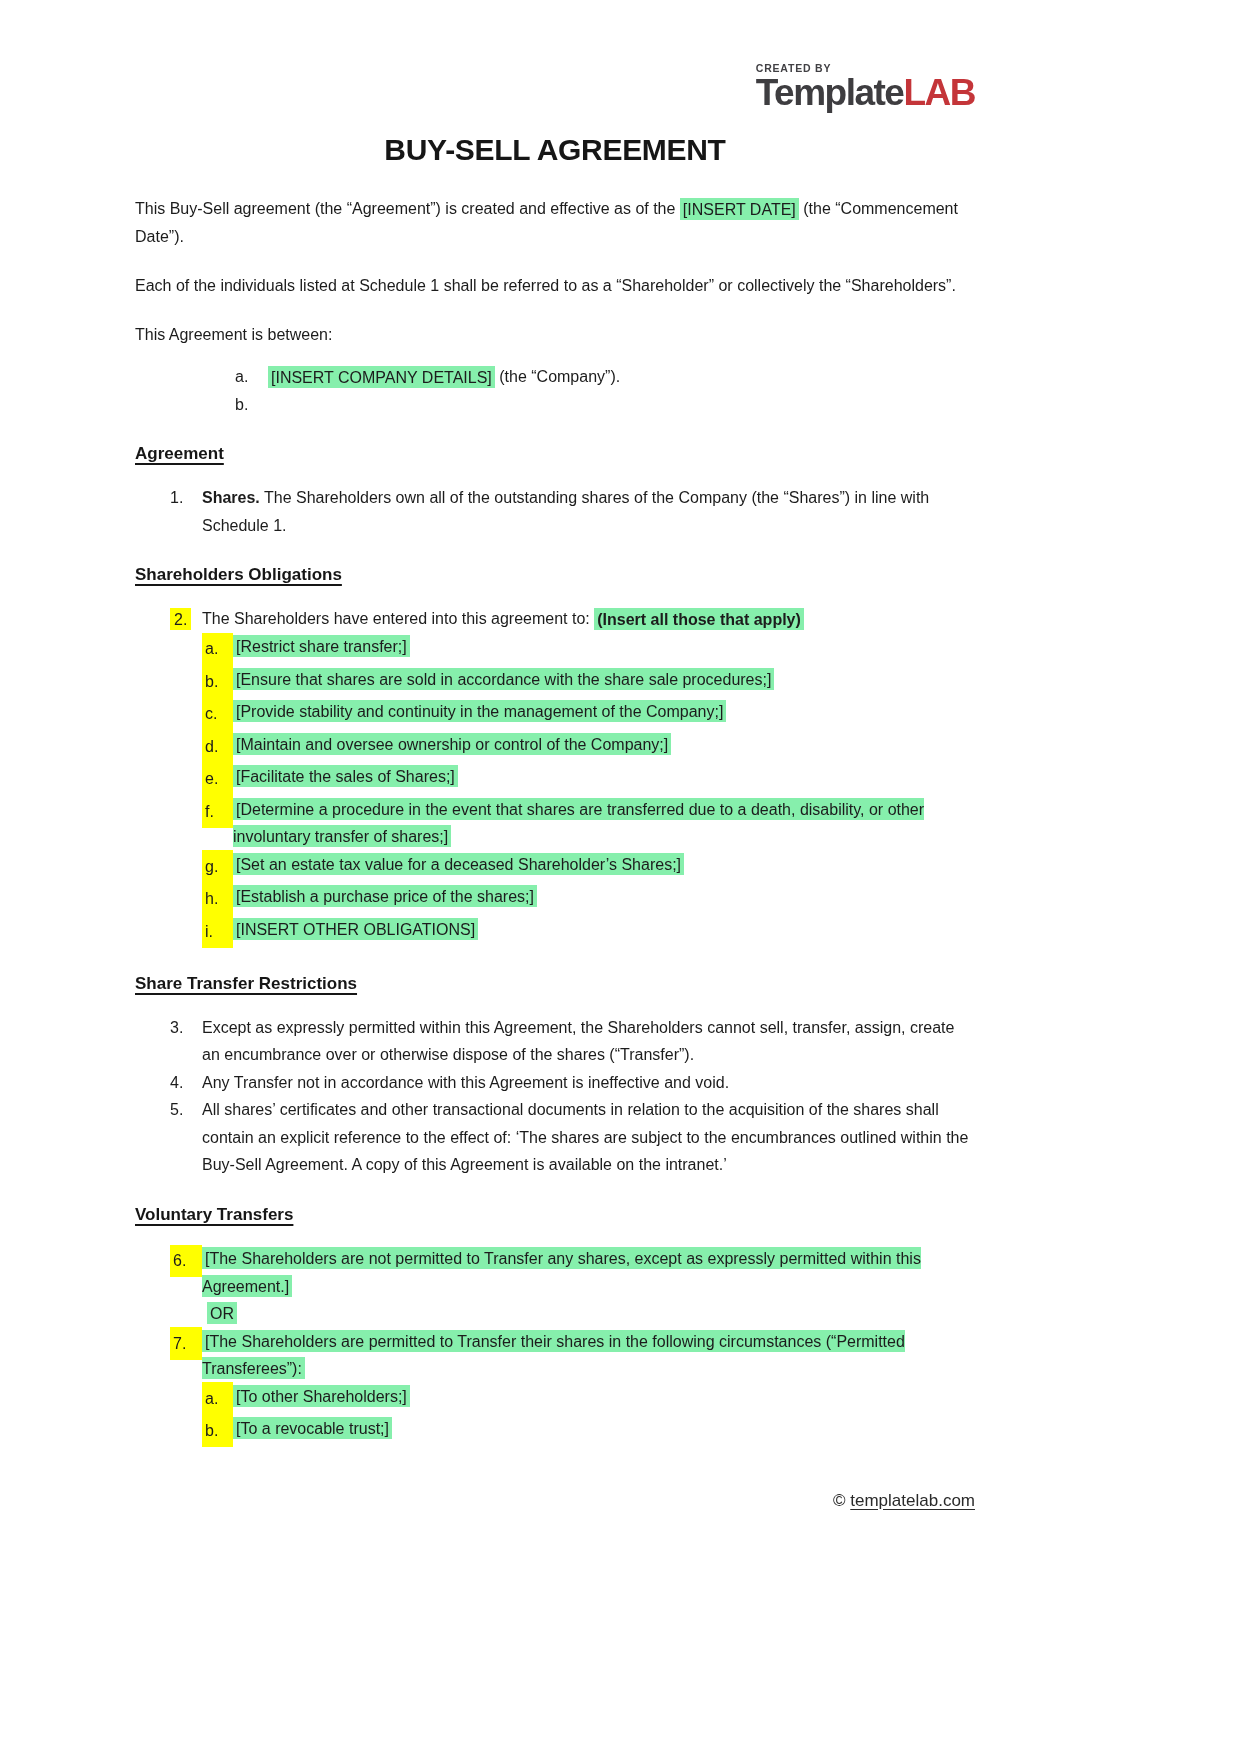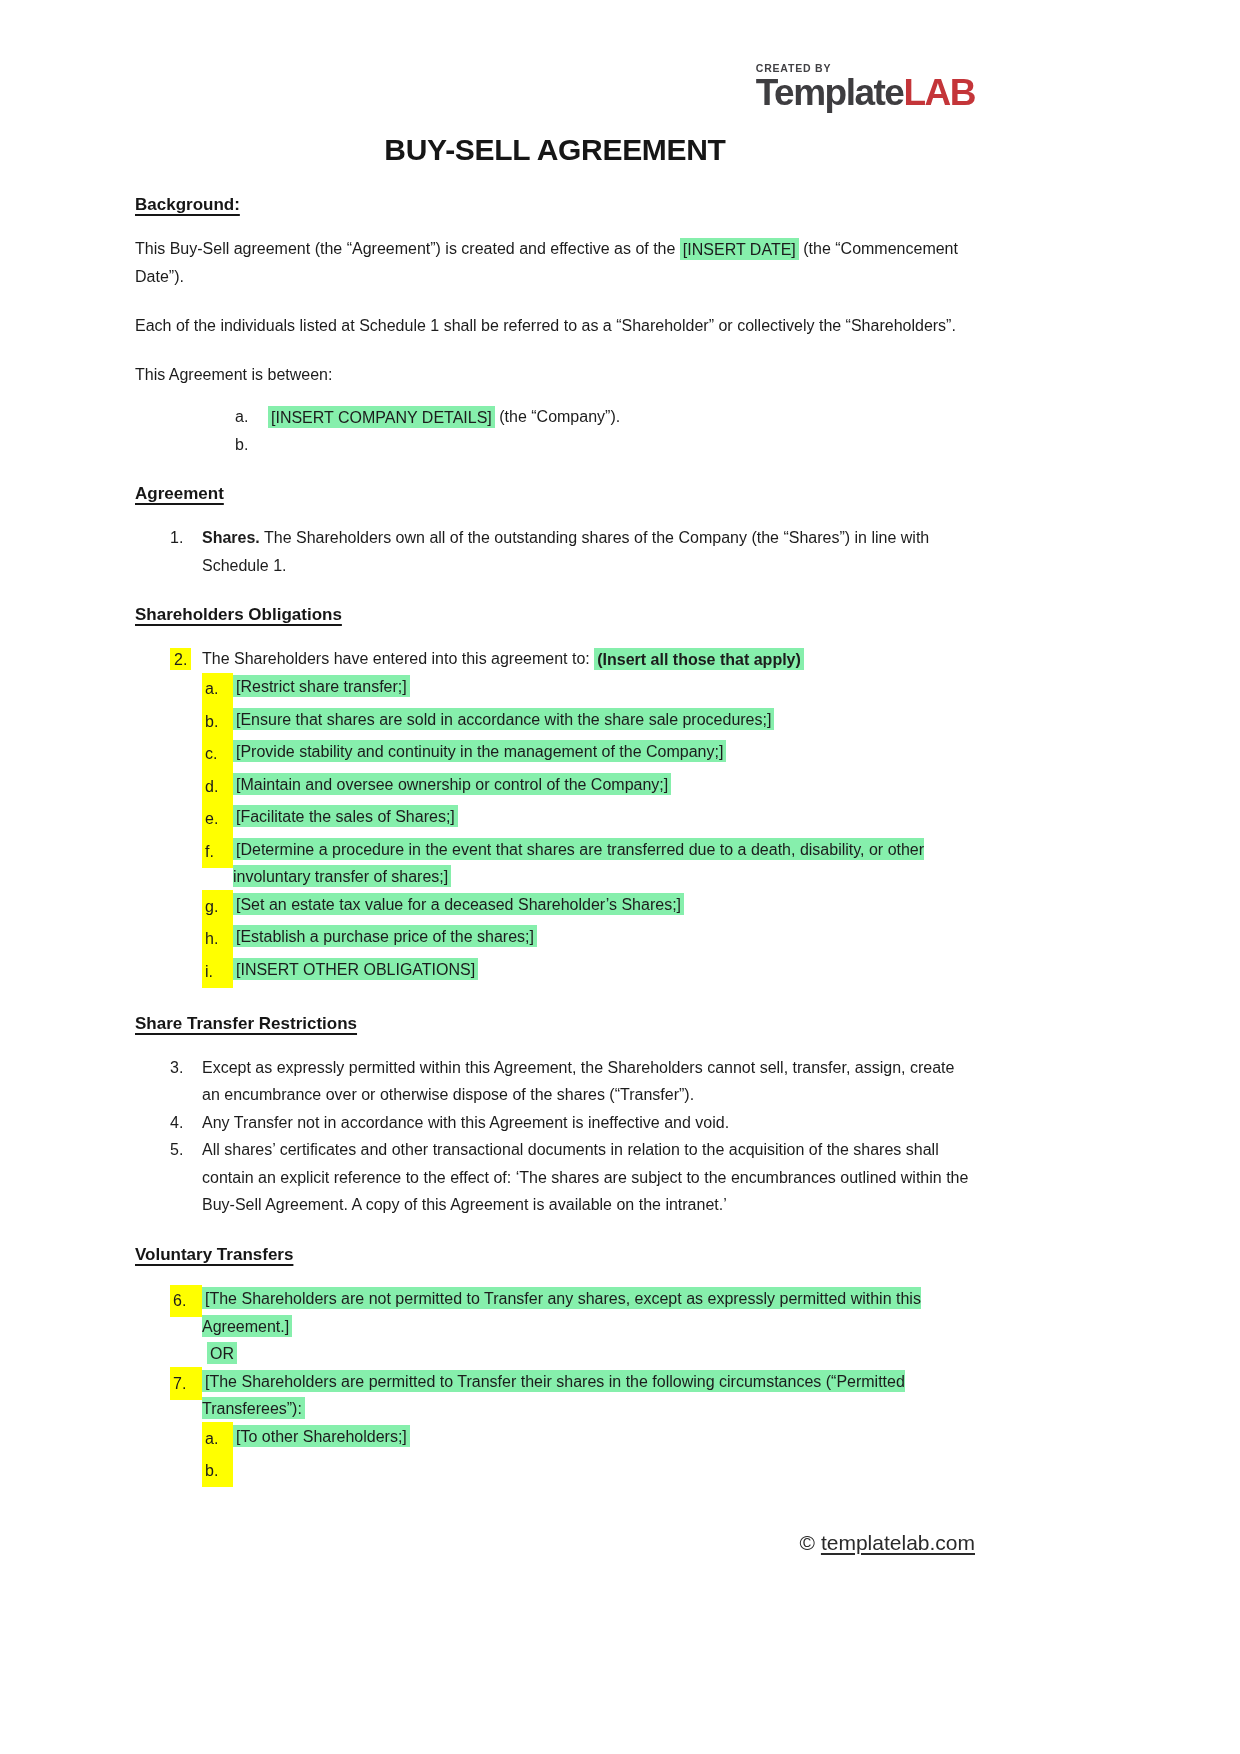--- a/index.html
+++ b/index.html
@@ -82,21 +82,21 @@
 
   .or-line { display:block; padding-left:5px; }
 
   .bold { font-weight:700; }
 
   
   .footer {
     margin-top:44px;
     padding-bottom:60px;
     text-align:right;
-    font-size:21px;
+    font-size:17px;
     color:#2a2a2a;
   }
   .footer .site {
     text-decoration:underline;
     text-underline-offset:3px;
     color:#2a2a2a;
     cursor:pointer;
   }
 </style>
 </head>
@@ -106,21 +106,20 @@
 
   <div class="logo-wrap">
     <div class="logo">
       <span class="created-by">CREATED BY</span>
       <span class="brand"><span class="brand-dark">Template</span><span class="brand-red">LAB</span></span>
     </div>
   </div>
 
   <div class="doc-title">BUY-SELL AGREEMENT</div>
 
-  <div class="sec-heading"><span>Background:</span></div>
 
   <p class="para"><span>This Buy-Sell agreement (the “Agreement”) is created and effective as of the </span><span class="hl">[INSERT DATE]</span><span> (the “Commencement Date”).</span></p>
 
   <p class="para">Each of the individuals listed at Schedule 1 shall be referred to as a “Shareholder” or collectively the “Shareholders”.</p>
 
   <p class="para tight">This Agreement is between:</p>
 
   <div class="row indent-between">
     <span class="marker">a.</span>
     <span class="content"><span class="hl">[INSERT COMPANY DETAILS]</span><span> (the “Company”).</span></span>
@@ -206,20 +205,21 @@
     <span class="marker"><span class="mhl-full">7.</span></span>
     <span class="content"><span class="hl">[The Shareholders are permitted to Transfer their shares in the following circumstances (“Permitted Transferees”):</span></span>
   </div>
 
   <div class="row indent-sub">
     <span class="marker"><span class="mhl-full">a.</span></span>
     <span class="content"><span class="hl">[To other Shareholders;]</span></span>
   </div>
   <div class="row indent-sub">
     <span class="marker"><span class="mhl-full">b.</span></span>
+    <span class="content"><span class="hl">[To a revocable trust;]</span></span>
   </div>
 
   <div class="footer">
     <span>©</span>
     <span class="site">templatelab.com</span>
   </div>
 
 </div>
 
 </body></html>

